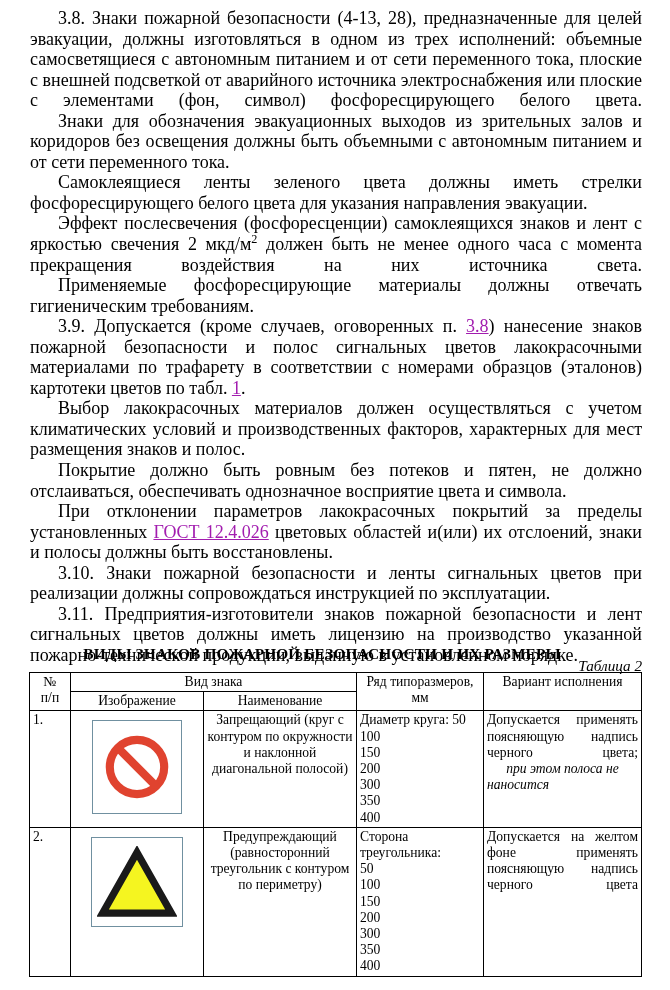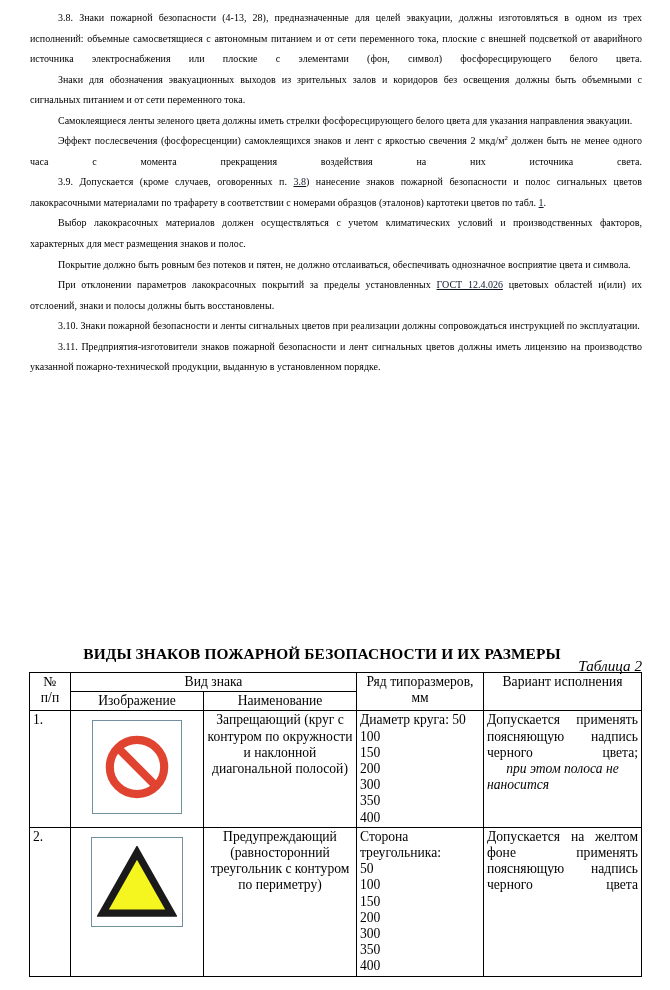--- a/index.html
+++ b/index.html
@@ -21,37 +21,37 @@
     top: 0;
     width: 670px;
     height: 990px;
     padding: 0;
   }
   .body-text {
     position: absolute;
     left: 30px;
     top: 8px;
     width: 612px;
-    font-size: 10px;
+    font-size: 18px;
     line-height: 20.55px;
     text-align: justify;
     text-justify: inter-word;
   }
   p.para {
     margin: 0;
     text-indent: 28px;
     text-align: justify;
     text-align-last: left;
     hyphens: none;
   }
   p.para.lastjust {
     text-align-last: justify;
   }
   a.doclink {
-    color: #0f172a;
+    color: #a21caf;
     text-decoration: underline;
   }
   sup.sup {
     font-size: 0.68em;
     vertical-align: super;
     line-height: 0;
   }
   .table-caption {
     position: absolute;
     left: 30px;
@@ -160,26 +160,27 @@
 </style>
 </head>
 <body>
 
 <div class="page">
 
   <div class="body-text">
 
     <p class="para lastjust">3.8. Знаки пожарной безопасности (4-13, 28), предназначенные для целей эвакуации, должны изготовляться в одном из трех исполнений: объемные самосветящиеся с автономным питанием и от сети переменного тока, плоские с внешней подсветкой от аварийного источника электроснабжения или плоские с элементами (фон, символ) фосфоресцирующего белого цвета.</p>
 
-    <p class="para">Знаки для обозначения эвакуационных выходов из зрительных залов и коридоров без освещения должны быть объемными с сигнальных питанием и от сети переменного тока.</p>
+    <p class="para">Знаки для обозначения эвакуационных выходов из зрительных залов и коридоров без освещения должны быть объемными с автономным питанием и от сети переменного тока.</p>
 
     <p class="para">Самоклеящиеся ленты зеленого цвета должны иметь стрелки фосфоресцирующего белого цвета для указания направления эвакуации.</p>
 
     <p class="para lastjust"><span>Эффект послесвечения (фосфоресценции) самоклеящихся знаков и лент с яркостью свечения 2 мкд/м</span><sup class="sup">2</sup><span> должен быть не менее одного часа с момента прекращения воздействия на них источника света.</span></p>
 
+    <p class="para">Применяемые фосфоресцирующие материалы должны отвечать гигиеническим требованиям.</p>
 
     <p class="para"><span>3.9. Допускается (кроме случаев, оговоренных п. </span><a class="doclink" href="#">3.8</a><span>) нанесение знаков пожарной безопасности и полос сигнальных цветов лакокрасочными материалами по трафарету в соответствии с номерами образцов (эталонов) картотеки цветов по табл. </span><a class="doclink" href="#">1</a><span>.</span></p>
 
     <p class="para">Выбор лакокрасочных материалов должен осуществляться с учетом климатических условий и производственных факторов, характерных для мест размещения знаков и полос.</p>
 
     <p class="para">Покрытие должно быть ровным без потеков и пятен, не должно отслаиваться, обеспечивать однозначное восприятие цвета и символа.</p>
 
     <p class="para"><span>При отклонении параметров лакокрасочных покрытий за пределы установленных </span><a class="doclink" href="#">ГОСТ 12.4.026</a><span> цветовых областей и(или) их отслоений, знаки и полосы должны быть восстановлены.</span></p>
 
     <p class="para">3.10. Знаки пожарной безопасности и ленты сигнальных цветов при реализации должны сопровождаться инструкцией по эксплуатации.</p>

